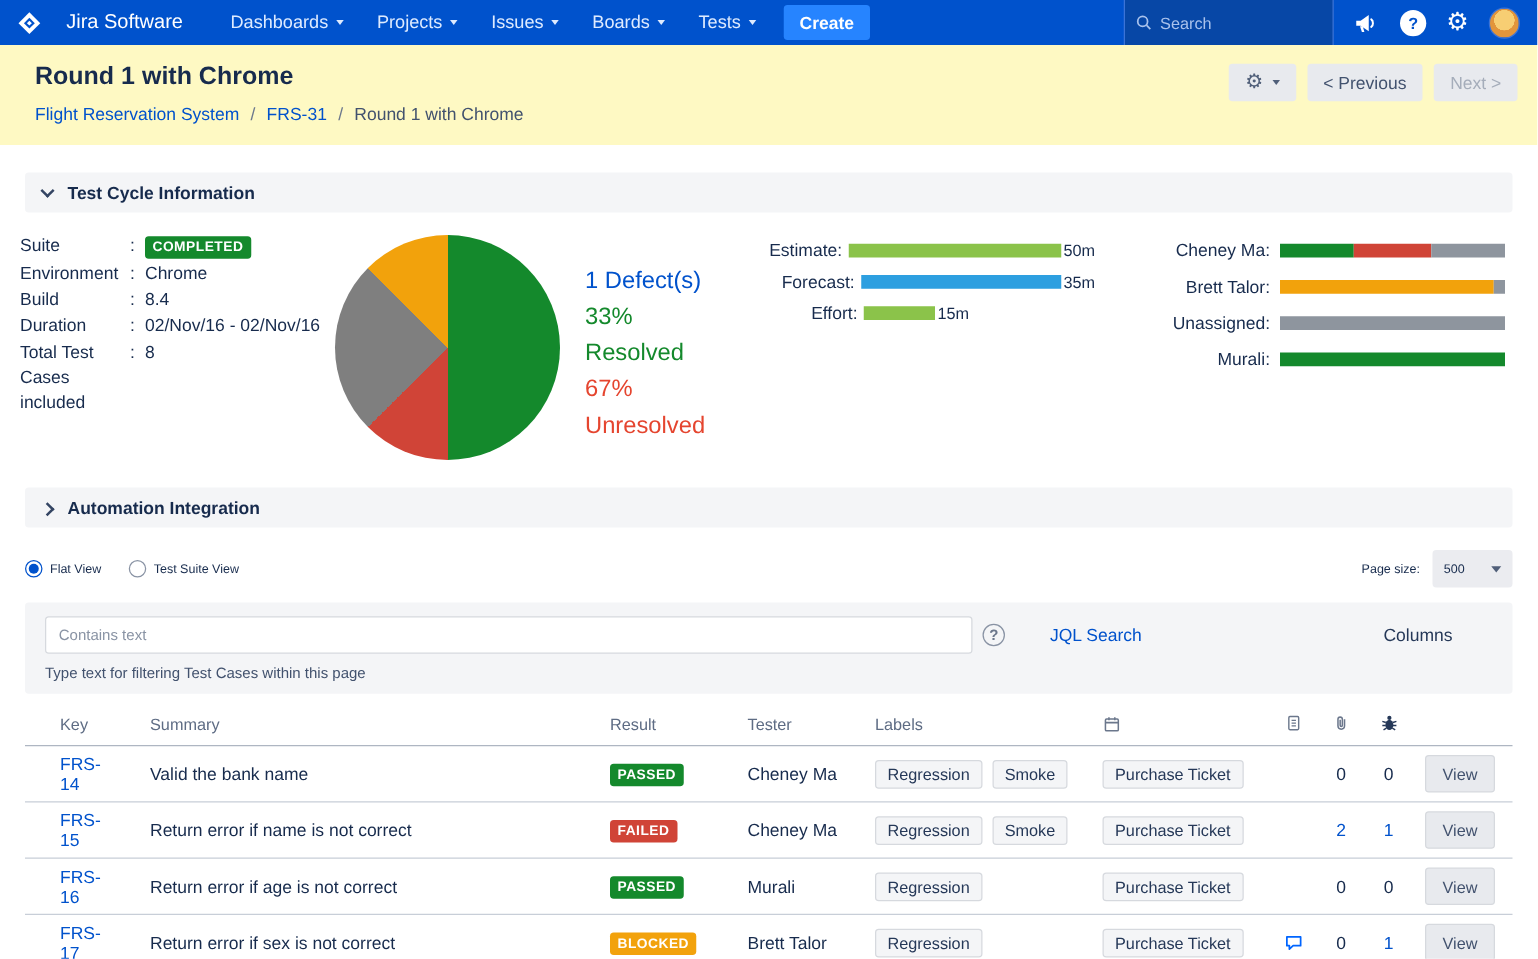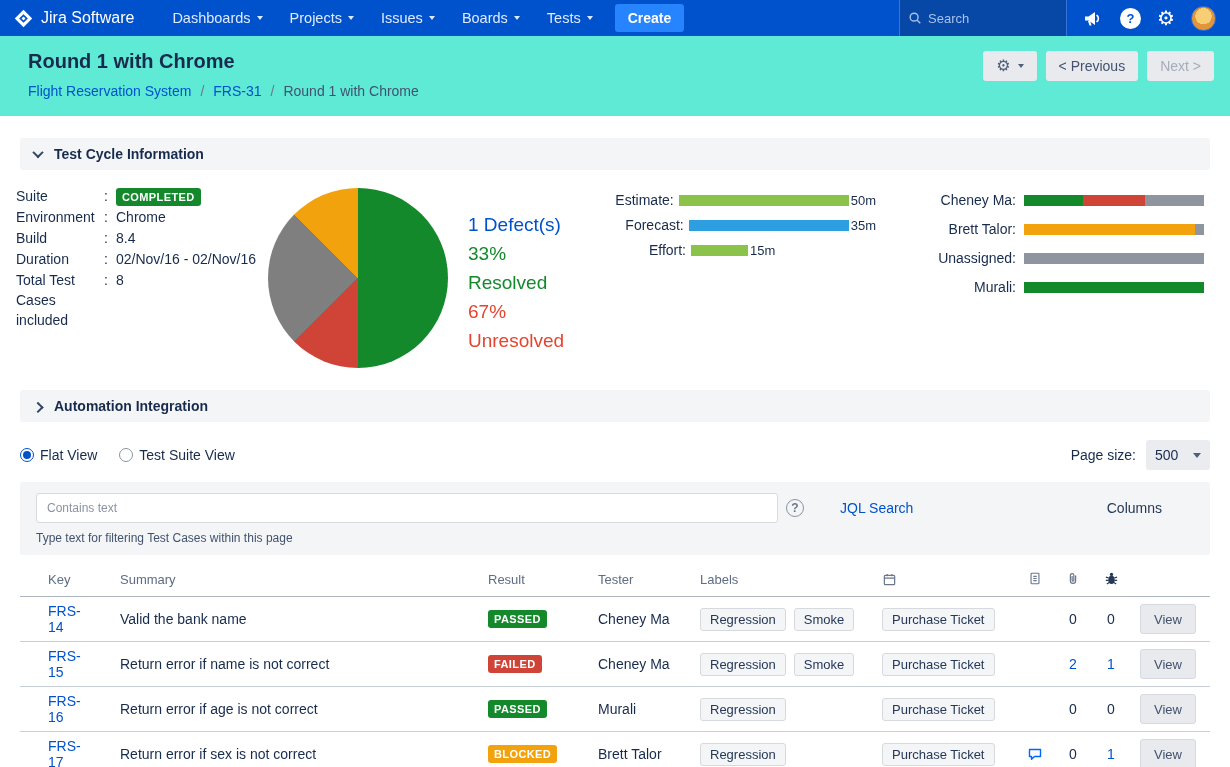--- a/index.html
+++ b/index.html
@@ -1,41 +1,41 @@
 <!DOCTYPE html>
 <html><head>
 <meta charset="utf-8">
 <style>
   * { box-sizing: border-box; margin: 0; padding: 0; }
   html,body { width:1230px; height:767px; overflow:hidden; background:#fff;
     font-family:"Liberation Sans", sans-serif; color:#172B4D; }
 
   
   .topnav { height:36px; background:#0052CC; display:flex; align-items:center; padding:0 14px; }
-  .brand { display:flex; align-items:center; gap:8px; color:#fff; font-size:16px; font-weight:500; }
+  .brand { display:flex; align-items:center; gap:20px; color:#fff; font-size:16px; font-weight:500; }
   .nav-items { display:flex; gap:27px; margin-left:38px; }
   .nav-item { color:#DEEBFF; font-size:14.5px; cursor:pointer; display:flex; align-items:center; }
   .navarrow { width:0; height:0; border-left:3.5px solid transparent; border-right:3.5px solid transparent;
     border-top:4px solid #DEEBFF; margin-left:6px; display:inline-block; }
   .create-btn { margin-left:22px; background:#2684FF; color:#fff; border:none; border-radius:3px;
     font-size:14px; font-weight:bold; padding:6px 13px; cursor:pointer; font-family:inherit; }
   .nav-right { margin-left:auto; display:flex; align-items:center; gap:16px; }
   .nav-search { display:flex; align-items:center; gap:6px; background:#0747A6; border:1px solid #3B73D6;
     border-radius:3px; width:168px; height:42px; padding:0 8px; }
   .nav-search input { background:transparent; border:none; outline:none; color:#fff; font-size:13px; width:120px; font-family:inherit; }
   .nav-search input::placeholder { color:#A9C2EC; }
   .nav-ico { display:flex; align-items:center; justify-content:center; cursor:pointer; }
   .help-circle { width:21px; height:21px; border-radius:50%; background:#fff; color:#0052CC;
     font-weight:bold; font-size:13px; display:flex; align-items:center; justify-content:center; }
   .gear-glyph { color:#fff; font-size:20px; line-height:1; }
   .avatar { width:25px; height:25px; border-radius:50%;
     background:radial-gradient(circle at 50% 40%, #F7CE73 0 45%, #E2953B 46% 100%); border:1px solid #3B73D6; }
 
   
-  .page-head { background:#5eead4; padding:14px 0 17px; position:relative; }
+  .page-head { background:#fef9c3; padding:14px 0 17px; position:relative; }
   .page-title { font-size:20px; font-weight:bold; margin-left:28px; color:#172B4D; }
   .breadcrumb { margin:10px 0 0 28px; font-size:14px; display:flex; gap:9px; align-items:center; }
   .bc-link { color:#0052CC; text-decoration:none; cursor:pointer; }
   .bc-sep { color:#6B778C; }
   .bc-current { color:#42526E; }
   .head-actions { position:absolute; top:15px; right:16px; display:flex; gap:9px; }
   .hbtn { background:#E8EAEE; border:none; border-radius:3px; height:30px; padding:0 13px;
     font-size:14px; color:#42526E; cursor:pointer; display:flex; align-items:center; gap:7px; font-family:inherit; }
   .hbtn .dkarrow { width:0; height:0; border-left:3.5px solid transparent; border-right:3.5px solid transparent;
     border-top:4px solid #505F79; }
@@ -72,21 +72,21 @@
   .hbar { height:11px; display:inline-block; flex:none; }
   .eval { font-size:13px; margin-left:2px; }
 
   .testers { margin-left:auto; width:300px; flex:none; padding-top:6px; padding-right:12px; }
   .tester-row { display:flex; align-items:center; margin-bottom:13px; }
   .tlabel { width:96px; text-align:right; font-size:14px; margin-right:8px; flex:none; }
   .stackbar { width:180px; height:11px; display:flex; flex:none; }
   .stackbar span { height:100%; display:block; }
 
   
-  .view-row { margin:18px 20px 0; display:flex; align-items:center; font-size:14px; }
+  .view-row { margin:18px 20px 0; display:flex; align-items:center; font-size:10px; }
   .radio-opt { display:flex; align-items:center; gap:6px; cursor:pointer; margin-right:22px; }
   .radio { width:14px; height:14px; border-radius:50%; border:1px solid #8993A4; background:#fff; position:relative; flex:none; }
   .radio.on { border-color:#0052CC; }
   .radio.on::after { content:""; position:absolute; inset:2px; border-radius:50%; background:#0052CC; }
   .pagesize-wrap { margin-left:auto; display:flex; align-items:center; gap:10px; }
   .pagesize { background:#EBECF0; border-radius:3px; height:30px; min-width:64px; display:flex;
     align-items:center; justify-content:space-between; padding:0 9px; cursor:pointer; gap:10px; }
   .sel-arrow { width:0; height:0; border-left:4px solid transparent; border-right:4px solid transparent;
     border-top:5px solid #505F79; }
 

